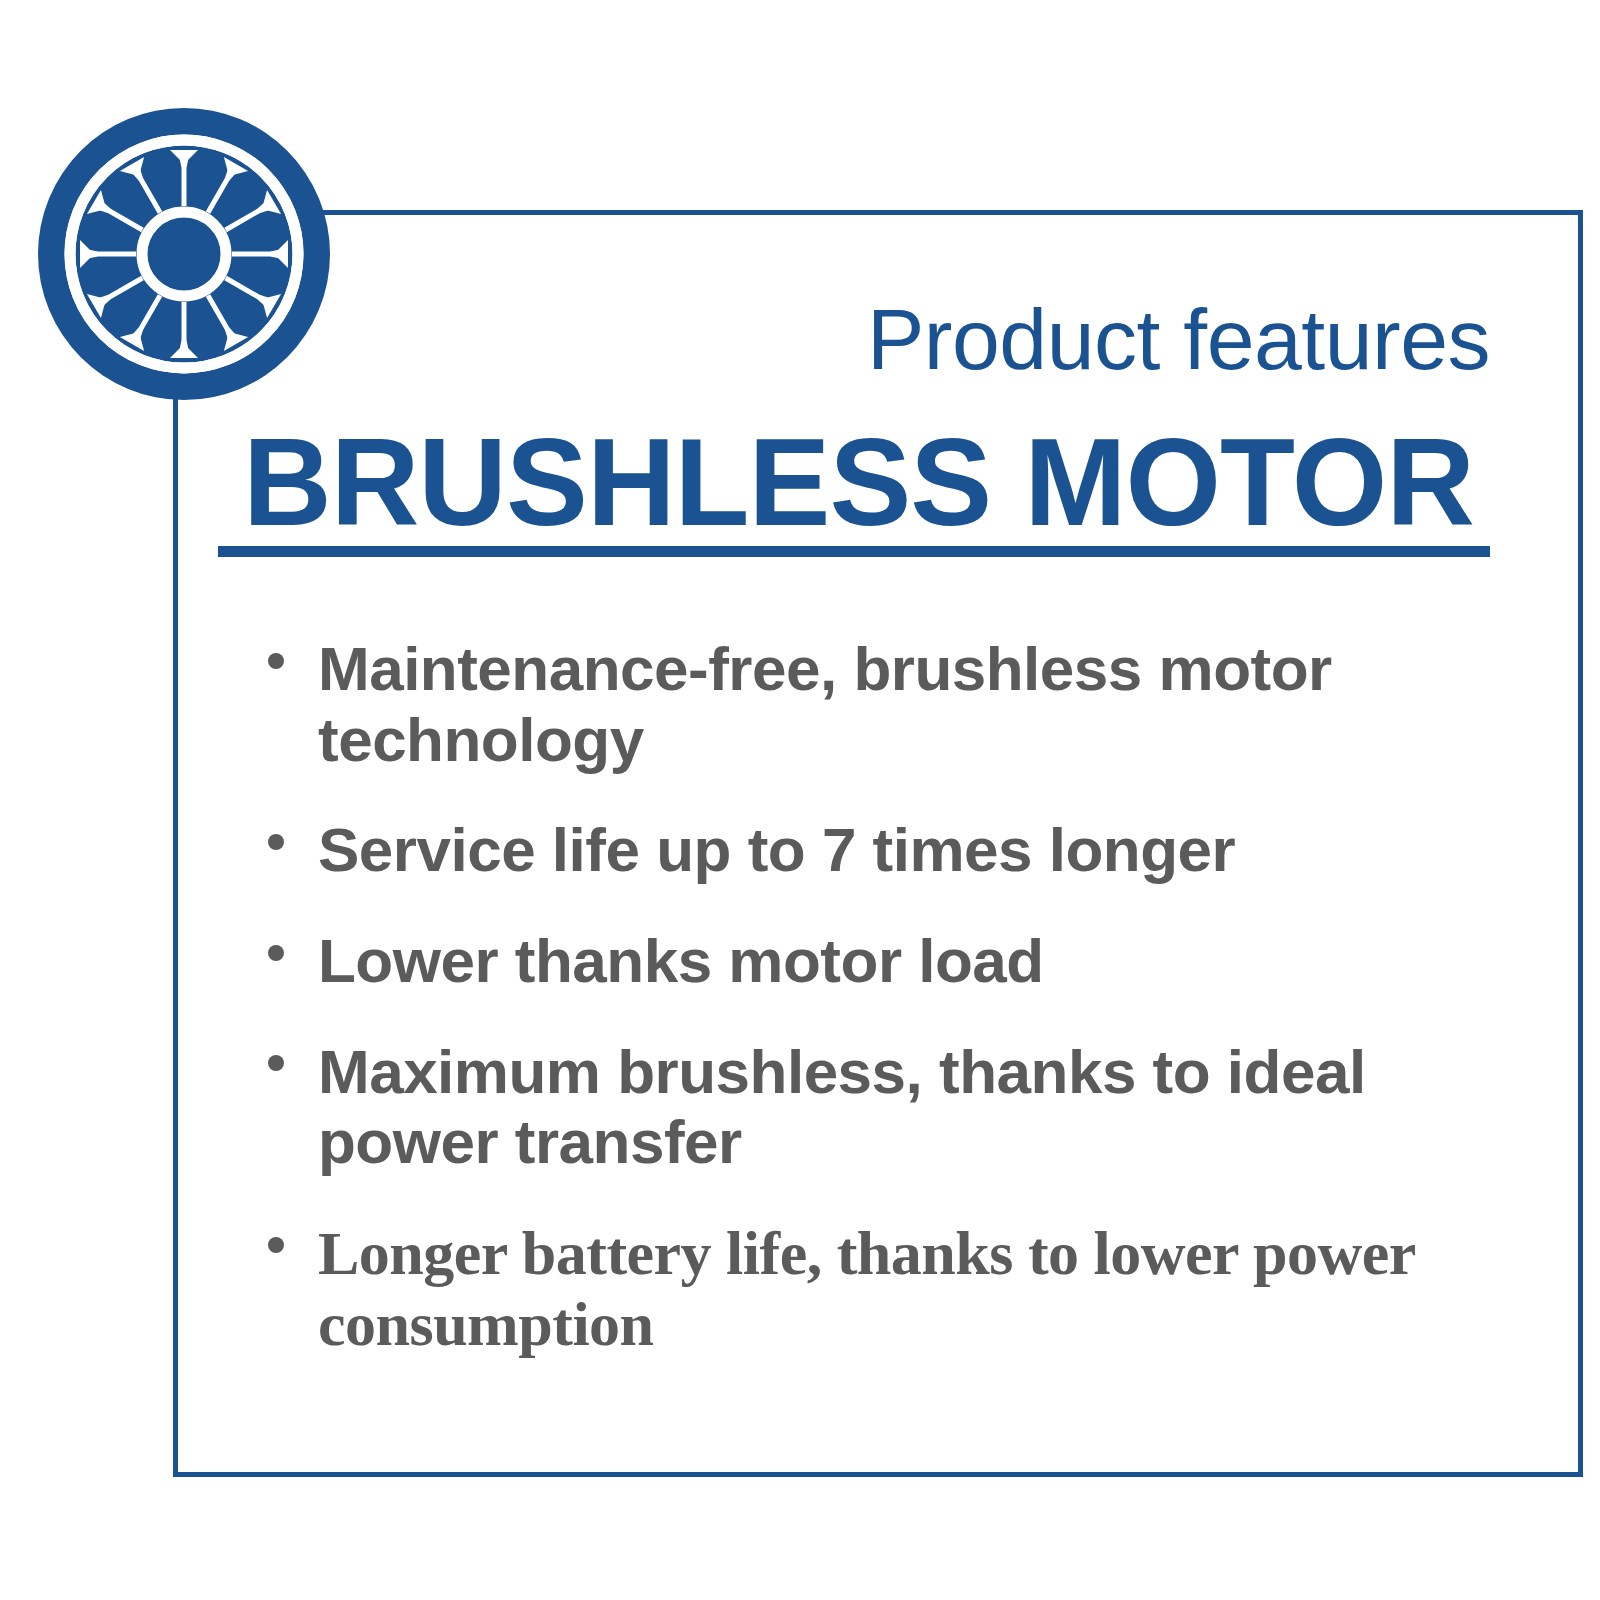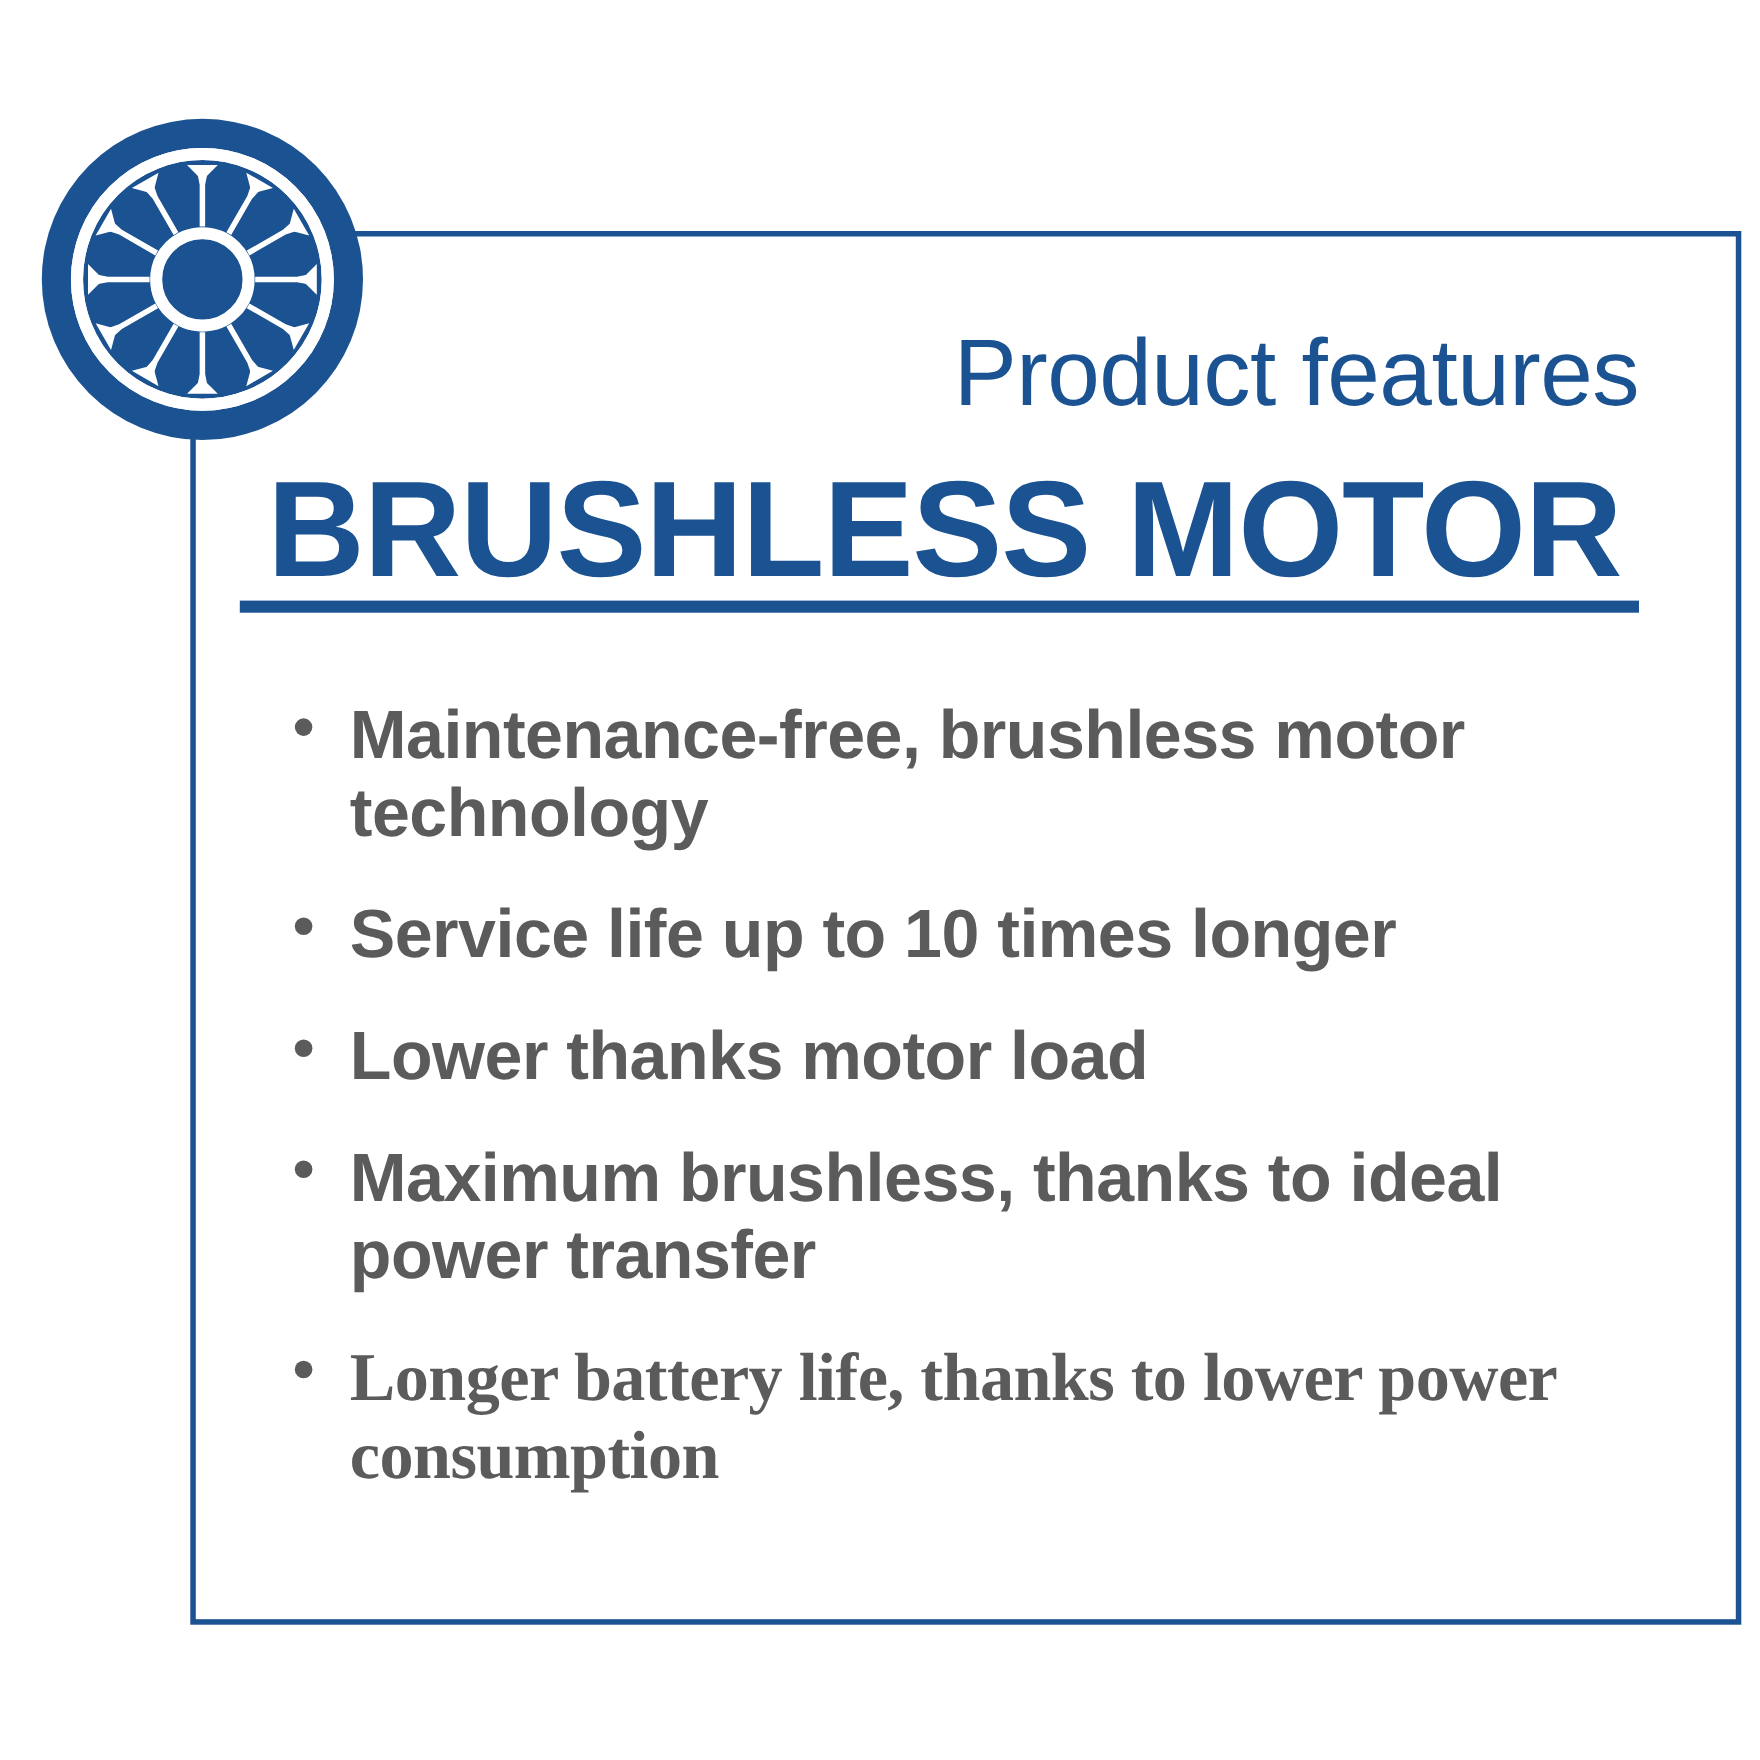--- a/index.html
+++ b/index.html
@@ -223,21 +223,21 @@
 
   <div class="rule"></div>
 
   <ul class="features">
     <li class="feature">
       <span class="dot"></span>
       <span>Maintenance-free, brushless motor technology</span>
     </li>
     <li class="feature">
       <span class="dot"></span>
-      <span>Service life up to 10 times longer</span>
+      <span>Service life up to 7 times longer</span>
     </li>
     <li class="feature">
       <span class="dot"></span>
       <span>Lower thanks motor load</span>
     </li>
     <li class="feature">
       <span class="dot"></span>
       <span>Maximum brushless, thanks to ideal power transfer</span>
     </li>
     <li class="feature">

